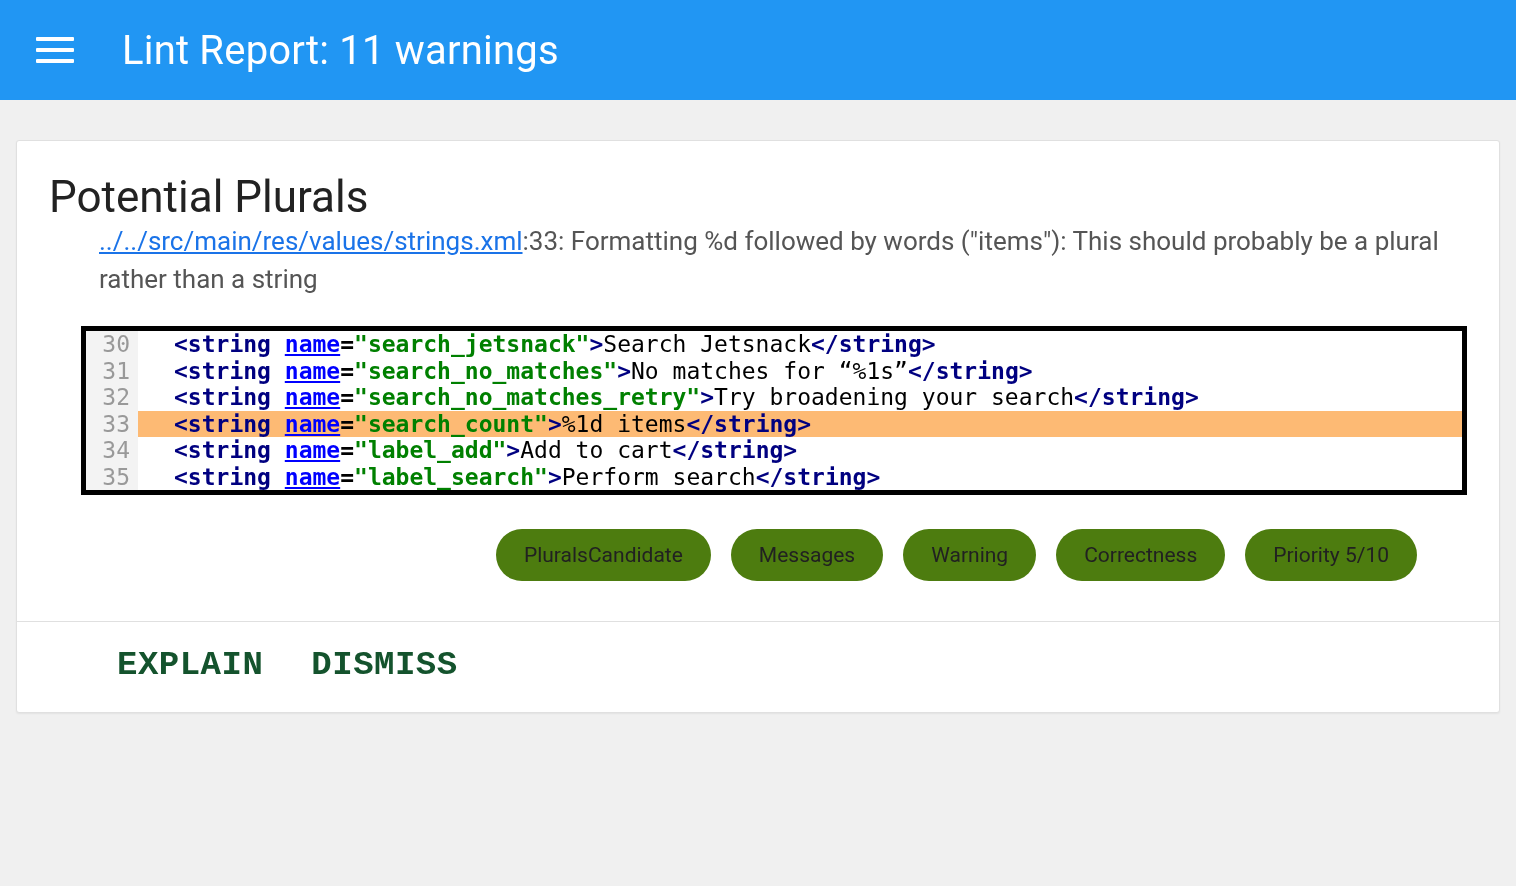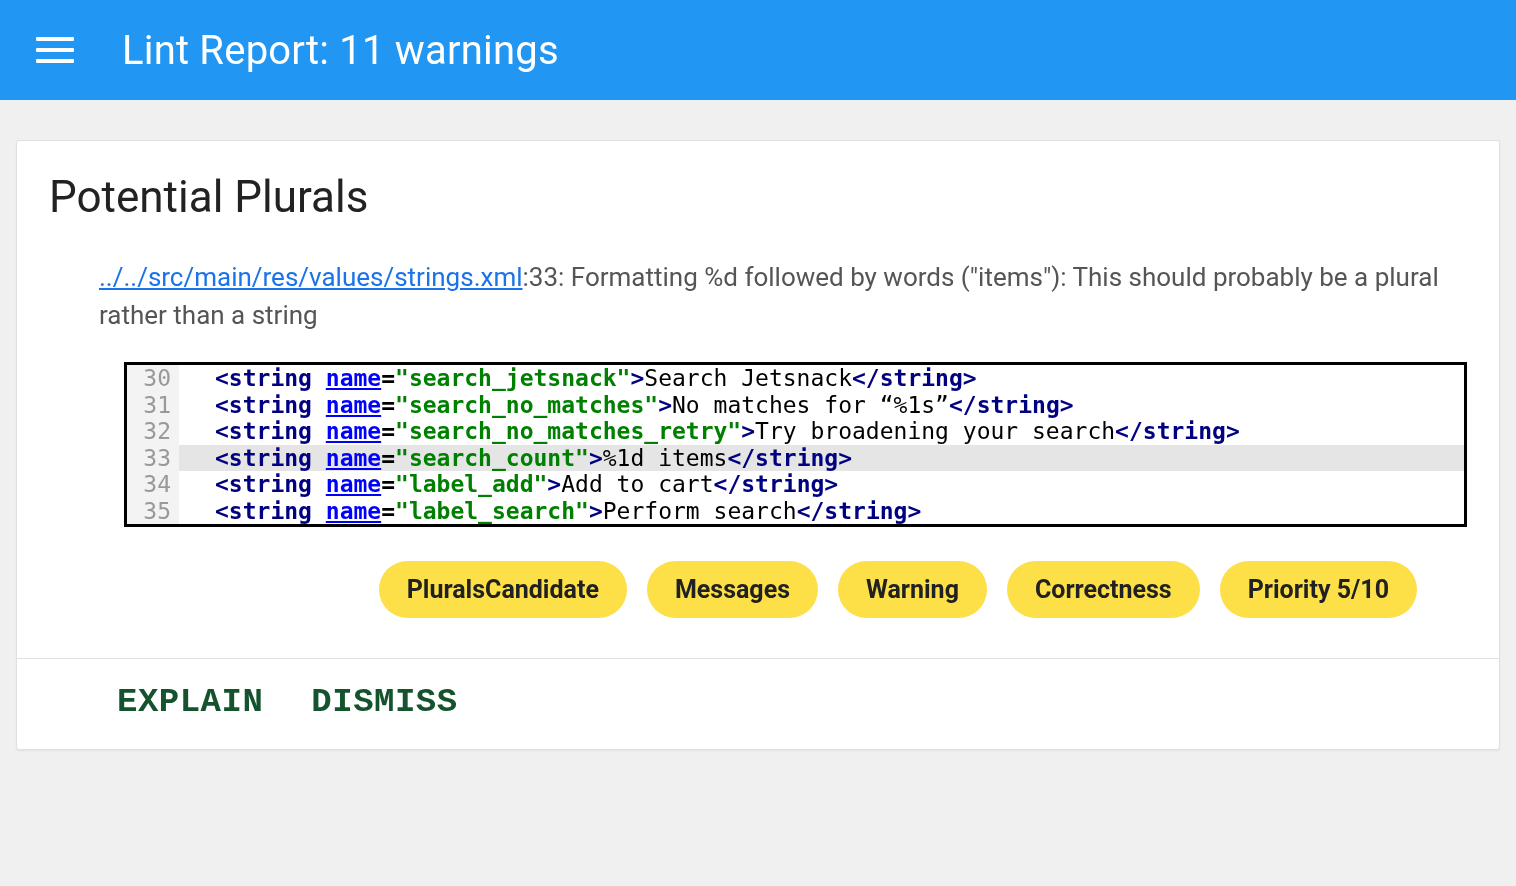--- a/index.html
+++ b/index.html
@@ -50,37 +50,36 @@
     border-radius: 3px;
     overflow: hidden;
   }
   .card-body {
     padding: 30px 32px 40px 32px;
   }
   .issue-title {
     font-size: 44px;
     font-weight: 400;
     color: #222;
-    margin-bottom: 36px;
   }
   .issue-desc {
     font-size: 26px;
     color: #555;
     line-height: 1.45;
     padding-left: 50px;
     padding-right: 20px;
     margin-bottom: 28px;
   }
   .issue-desc a {
     color: #1a73e8;
     text-decoration: underline;
   }
   .codebox {
-    margin-left: 75px;
-    border: 3px solid #000000;
+    margin-left: 32px;
+    border: 5px solid #000000;
     font-family: "Menlo", "Consolas", "DejaVu Sans Mono", monospace;
     font-size: 23px;
     line-height: 1.15;
     white-space: pre;
     overflow-x: auto;
     background: #fff;
   }
   .codebox .line {
     display: flex;
   }
@@ -91,43 +90,42 @@
     color: #999;
     background: #f3f3f3;
     user-select: none;
     flex-shrink: 0;
   }
   .codebox .code {
     padding-left: 36px;
     flex: 1;
   }
   .codebox .hl {
-    background: #e5e5e5;
+    background: #fdba74;
   }
   .tag { color: #000080; font-weight: 700; }
   .attr-name { color: #0000ff; font-weight: 700; text-decoration: underline; }
   .eq { color: #000; font-weight: 700; }
   .attr-val { color: #008000; font-weight: 700; }
   .txt { color: #000; }
   .chips {
     display: flex;
     justify-content: flex-end;
     gap: 20px;
     padding-top: 34px;
     padding-right: 50px;
     flex-wrap: wrap;
   }
   .chip {
-    background: #fde047;
+    background: #4d7c0f;
     color: #212121;
-    font-size: 25px;
+    font-size: 21px;
     padding: 14px 28px;
     border-radius: 999px;
     cursor: pointer;
-    font-weight: bold;
   }
   .card-actions {
     border-top: 1px solid #e0e0e0;
     padding: 24px 24px 28px 100px;
     display: flex;
     gap: 48px;
   }
   .action-btn {
     background: none;
     border: none;

